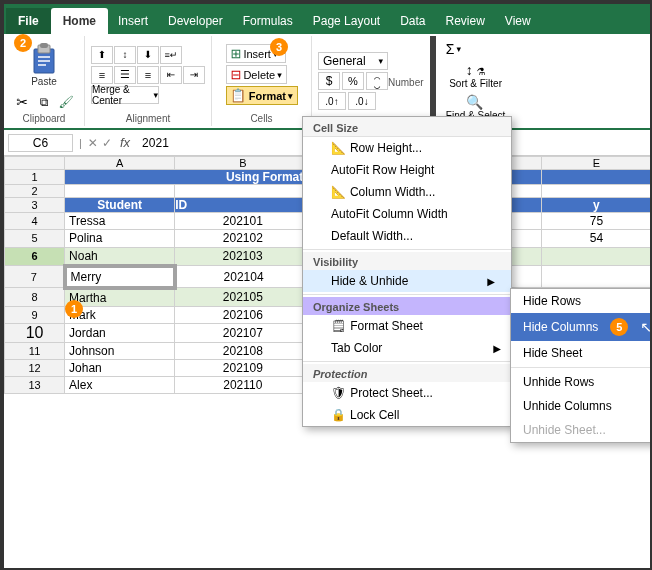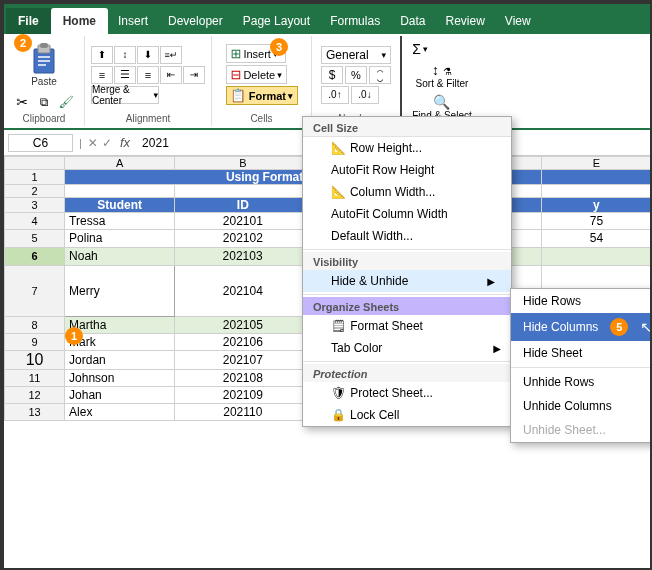--- a/index.html
+++ b/index.html
@@ -8,22 +8,22 @@
 </head>
 <body>
 
 <div style="position:relative; width:652px; height:570px; overflow:hidden; border:2px solid #333;">
 
   <div style="background:#217346; display:flex; height:30px; align-items:flex-end; padding-left:2px;">
     <div style="background:#1a5c37; color:white; padding:4px 12px; height:26px; display:flex; align-items:center; font-size:12px; font-weight:600; cursor:pointer;">File</div>
     <div style="background:#fff; color:#333; padding:4px 12px; height:26px; display:flex; align-items:center; font-size:12px; font-weight:600; border-radius:3px 3px 0 0; cursor:pointer;">Home</div>
     <div style="color:#fff; padding:4px 10px; height:26px; display:flex; align-items:center; font-size:12px; cursor:pointer;">Insert</div>
     <div style="color:#fff; padding:4px 10px; height:26px; display:flex; align-items:center; font-size:12px; cursor:pointer;">Developer</div>
+    <div style="color:#fff; padding:4px 10px; height:26px; display:flex; align-items:center; font-size:12px; cursor:pointer;">Formulas</div>
     <div style="color:#fff; padding:4px 10px; height:26px; display:flex; align-items:center; font-size:12px; cursor:pointer;">Page Layout</div>
-    <div style="color:#fff; padding:4px 10px; height:26px; display:flex; align-items:center; font-size:12px; cursor:pointer;">Formulas</div>
     <div style="color:#fff; padding:4px 10px; height:26px; display:flex; align-items:center; font-size:12px; cursor:pointer;">Data</div>
     <div style="color:#fff; padding:4px 10px; height:26px; display:flex; align-items:center; font-size:12px; cursor:pointer;">Review</div>
     <div style="color:#fff; padding:4px 10px; height:26px; display:flex; align-items:center; font-size:12px; cursor:pointer;">View</div>
   </div>
 
   <div style="background:#fff; border-bottom:2px solid #217346; display:flex; min-height:82px; padding:2px 0; align-items:stretch;">
 
     <div style="display:flex; flex-direction:column; align-items:center; padding:2px 8px; border-right:1px solid #e0e0e0; min-width:60px;">
       <div style="flex:1; display:flex; flex-direction:column; align-items:center; justify-content:center; gap:2px; position:relative;">
 
@@ -104,21 +104,21 @@
               <span style="font-size:13px;">📋</span>
               <span>Format</span>
                 <span style="font-size:9px;">▾</span>
             </div>
           </div>
         </div>
       </div>
       <div style="font-size:10px; color:#555; padding-top:2px;">Cells</div>
     </div>
 
-    <div style="display:flex; flex-direction:column; align-items:center; padding:2px 6px; border-right:2px solid #404040; min-width:90px;text-align:center;">
+    <div style="display:flex; flex-direction:row; align-items:center; padding:2px 6px; border-right:6px solid #404040; min-width:90px;text-align:center;">
       <div style="flex:1; display:flex; flex-direction:column; justify-content:center; gap:2px;">
         <div style="border:1px solid #ccc; padding:1px 4px; font-size:12px; display:flex; align-items:center; justify-content:space-between; cursor:pointer;">
           <span>General</span>
             <span style="font-size:9px;">▾</span>
         </div>
         <div style="display:flex; gap:2px; align-items:center;">
           <div style="width:22px;height:18px;border:1px solid #ccc;display:flex;align-items:center;justify-content:center;cursor:pointer;font-size:12px;">$</div>
           <div style="width:22px;height:18px;border:1px solid #ccc;display:flex;align-items:center;justify-content:center;cursor:pointer;font-size:11px;">%</div>
           <div style="width:22px;height:18px;border:1px solid #ccc;display:flex;align-items:center;justify-content:center;cursor:pointer;font-size:11px;">⁐</div>
         </div>
@@ -188,21 +188,21 @@
           <td style="border:1px solid #d0d0d0;"></td>
           <td style="border:1px solid #d0d0d0;"></td>
           <td style="border:1px solid #d0d0d0; background:#e2efda;"></td>
           <td style="border:1px solid #d0d0d0;"></td>
           <td style="border:1px solid #d0d0d0;"></td>
         </tr>
 
         <tr>
           <td style="background:#f2f2f2; border:1px solid #d0d0d0; text-align:center; font-size:11px;">3</td>
           <td style="background:#4472c4; color:#fff; font-weight:bold; text-align:center; border:1px solid #d0d0d0; font-size:12px;">Student</td>
-          <td style="background:#4472c4; color:#fff; font-weight:bold; text-align:center; border:1px solid #d0d0d0; font-size:12px;">ID</td>
+          <td style="background:#4472c4; color:#fff; font-weight:bold; text-align:left; border:1px solid #d0d0d0; font-size:12px;">ID</td>
           <td style="background:#4472c4; color:#fff; font-weight:bold; text-align:center; border:1px solid #d0d0d0; font-size:12px;">Math</td>
           <td style="background:#4472c4; color:#fff; font-weight:bold; text-align:center; border:1px solid #d0d0d0; font-size:12px;">Phy</td>
           <td style="background:#4472c4; color:#fff; font-weight:bold; text-align:center; border:1px solid #d0d0d0; font-size:12px;">y</td>
         </tr>
 
         <tr>
           <td style="background:#f2f2f2; border:1px solid #d0d0d0; text-align:center; font-size:11px;">4</td>
           <td style="border:1px solid #d0d0d0; padding:1px 4px;">Tressa</td>
           <td style="border:1px solid #d0d0d0; padding:1px 4px; text-align:center;">202101</td>
           <td style="border:1px solid #d0d0d0; padding:1px 4px; text-align:center; background:#e2efda;">85</td>
@@ -223,21 +223,21 @@
           <td style="background:#f2f2f2; border:1px solid #d0d0d0; text-align:center; font-size:11px; background:#c6e0b4; font-weight:bold;">6</td>
           <td style="border:1px solid #d0d0d0; padding:1px 4px; background:#e2efda;">Noah</td>
           <td style="border:1px solid #d0d0d0; padding:1px 4px; text-align:center; background:#e2efda;">202103</td>
           <td style="border:2px solid #217346; padding:1px 4px; text-align:center; background:#c6e0b4; font-weight:bold;">65</td>
           <td style="border:1px solid #d0d0d0; padding:1px 4px; text-align:center; background:#e2efda;"></td>
           <td style="border:1px solid #d0d0d0; padding:1px 4px; text-align:center; background:#e2efda;"></td>
         </tr>
 
         <tr>
           <td style="background:#f2f2f2; border:1px solid #d0d0d0; text-align:center; font-size:11px;">7</td>
-          <td style="border:1px solid #a3a3a3; padding:18px 4px;margin-top:32px;">Merry</td>
+          <td style="border:4px solid #a3a3a3; padding:2px 4px;margin-top:32px;">Merry</td>
           <td style="border:1px solid #d0d0d0; padding:1px 4px; text-align:center;">202104</td>
           <td style="border:1px solid #d0d0d0; padding:1px 4px; text-align:center; background:#e2efda;">70</td>
           <td style="border:1px solid #d0d0d0; padding:1px 4px; text-align:center;"></td>
           <td style="border:1px solid #d0d0d0; padding:1px 4px; text-align:center;"></td>
         </tr>
 
         <tr>
           <td style="background:#f2f2f2; border:1px solid #d0d0d0; text-align:center; font-size:11px;">8</td>
           <td style="border:1px solid #d0d0d0; padding:1px 4px; background:#e2efda;">Martha</td>
           <td style="border:1px solid #d0d0d0; padding:1px 4px; text-align:center; background:#e2efda;">202105</td>

